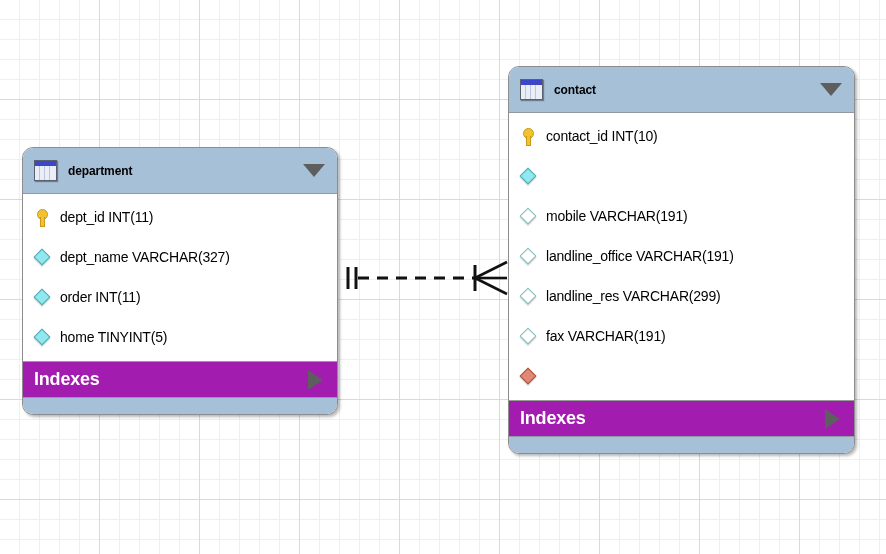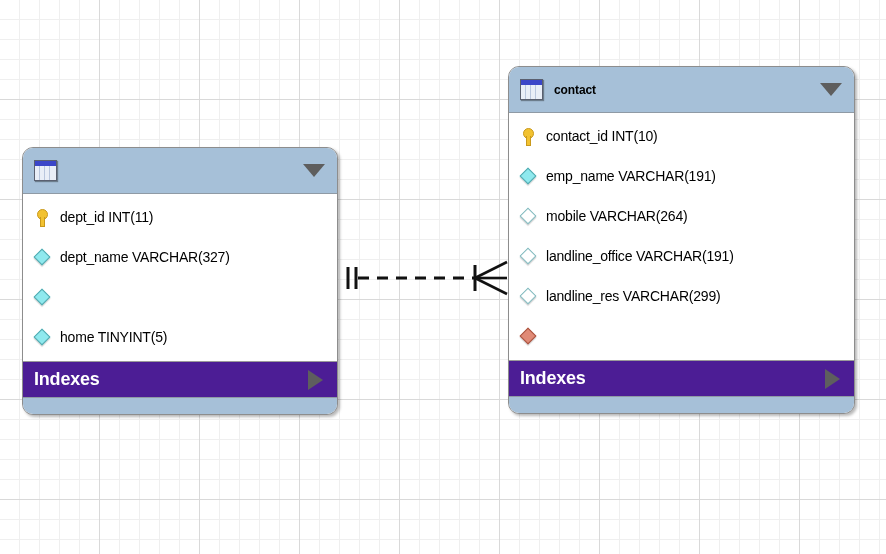--- a/index.html
+++ b/index.html
@@ -179,21 +179,21 @@
     border-color: #4fa7ad;
   }
   
   .marker.diamond.fk::before {
     background: #e08a76;
     border-color: #a8523e;
   }
 
   .indexes-bar {
     height: 36px;
-    background: #4c1d95;
+    background: #a21caf;
     border-top: 1px solid #9a9a9a;
     display: flex;
     align-items: center;
     padding: 0 14px 0 11px;
     box-sizing: border-box;
   }
   .indexes-label {
     font-size: 18px;
     font-weight: bold;
     color: #ffffff;
@@ -226,34 +226,36 @@
 </style>
 </head>
 <body>
 
 <div id="canvas">
 
   <div class="entity" id="entity-department" style="left:22px; top:147px; width:316px;">
 
     <div class="entity-header">
       <span class="table-icon"></span>
+      <span class="entity-title">department</span>
       <span class="collapse-arrow"></span>
     </div>
 
     <div class="fields">
       <div class="field-row">
         <span class="marker key"></span>
         <span class="field-label">dept_id INT(11)</span>
       </div>
       <div class="field-row">
         <span class="marker diamond filled"></span>
         <span class="field-label">dept_name VARCHAR(327)</span>
       </div>
       <div class="field-row">
         <span class="marker diamond filled"></span>
+        <span class="field-label">order INT(11)</span>
       </div>
       <div class="field-row">
         <span class="marker diamond filled"></span>
         <span class="field-label">home TINYINT(5)</span>
       </div>
     </div>
 
     <div class="indexes-bar">
       <span class="indexes-label">Indexes</span>
       <span class="indexes-arrow"></span>
@@ -270,33 +272,36 @@
       <span class="collapse-arrow"></span>
     </div>
 
     <div class="fields">
       <div class="field-row">
         <span class="marker key"></span>
         <span class="field-label">contact_id INT(10)</span>
       </div>
       <div class="field-row">
         <span class="marker diamond filled"></span>
-        <span class="field-label">emp_name VARCHAR(191)</span>
       </div>
       <div class="field-row">
         <span class="marker diamond"></span>
-        <span class="field-label">mobile VARCHAR(264)</span>
+        <span class="field-label">mobile VARCHAR(191)</span>
       </div>
       <div class="field-row">
         <span class="marker diamond"></span>
         <span class="field-label">landline_office VARCHAR(191)</span>
       </div>
       <div class="field-row">
         <span class="marker diamond"></span>
         <span class="field-label">landline_res VARCHAR(299)</span>
+      </div>
+      <div class="field-row">
+        <span class="marker diamond"></span>
+        <span class="field-label">fax VARCHAR(191)</span>
       </div>
       <div class="field-row">
         <span class="marker diamond fk"></span>
       </div>
     </div>
 
     <div class="indexes-bar">
       <span class="indexes-label">Indexes</span>
       <span class="indexes-arrow"></span>
     </div>

